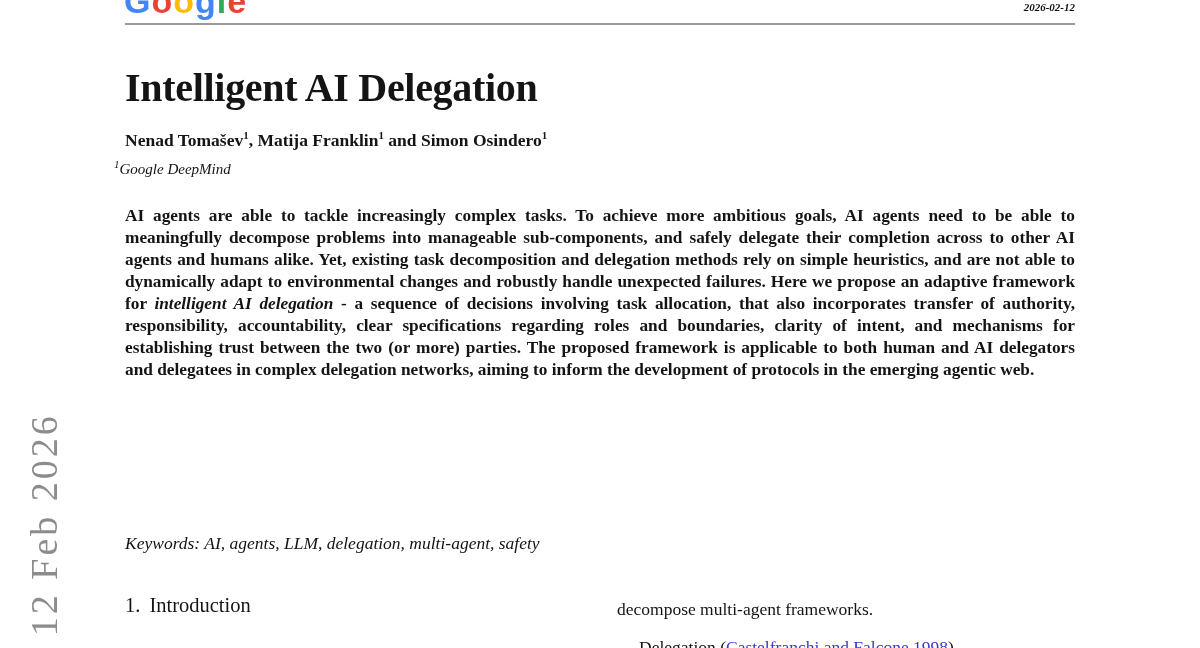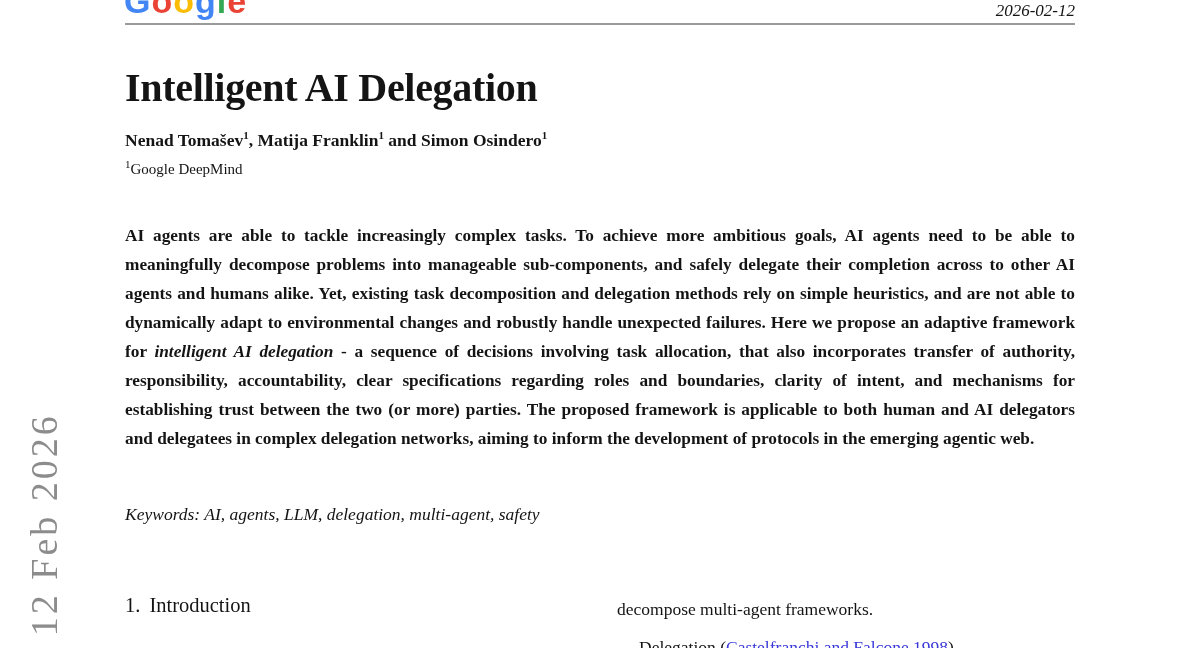--- a/index.html
+++ b/index.html
@@ -29,22 +29,22 @@
   }
 
   
   .date {
     position: absolute;
     left: 125px;
     top: 1px;
     width: 950px;
     text-align: right;
     font-style: italic;
-    font-weight: 400;
-    font-size: 17px;
+    font-weight: 700;
+    font-size: 11px;
   }
 
   .rule {
     position: absolute;
     left: 125px;
     top: 23px;
     width: 950px;
     height: 2px;
   }
 
@@ -64,43 +64,44 @@
     top: 129px;
     font-size: 17.5px;
     font-weight: bold;
   }
   .authors sup, .affiliation sup {
     font-size: 11px;
   }
 
   .affiliation {
     position: absolute;
-    left: 125px;
+    left: 114px;
     top: 158px;
     font-size: 15px;
     font-weight: normal;
+    font-style: italic;
   }
 
   .abstract {
     position: absolute;
     left: 125px;
-    top: 221px;
+    top: 205px;
     width: 950px;
     margin: 0;
     font-size: 17.3px;
     font-weight: bold;
-    line-height: 29px;
+    line-height: 22px;
     text-align: justify;
   }
   .abstract em { font-style: italic; }
 
   .keywords {
     position: absolute;
     left: 125px;
-    top: 504px;
+    top: 533px;
     font-size: 17.5px;
     font-style: italic;
   }
 
   .intro-heading {
     position: absolute;
     left: 125px;
     top: 594px;
     margin: 0;
     font-size: 20.5px;

